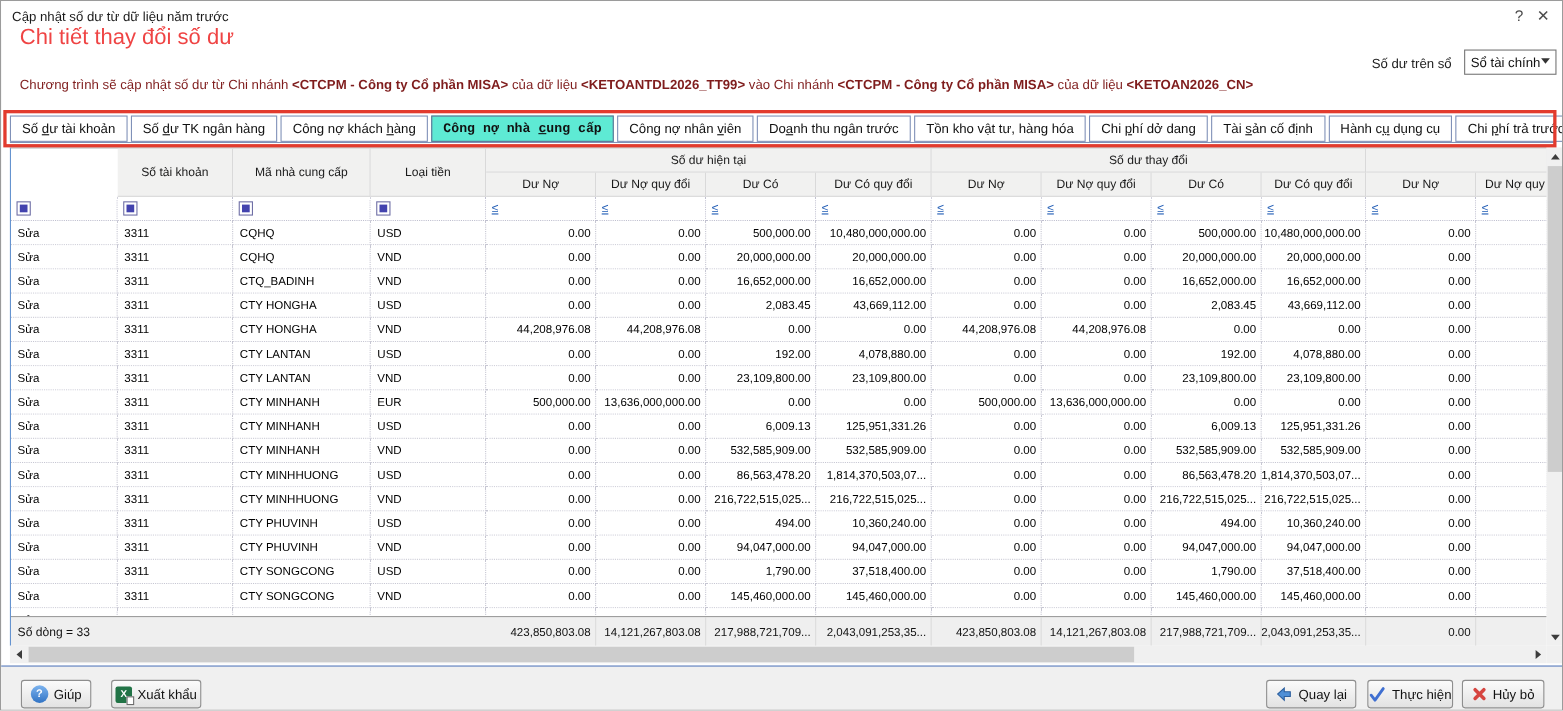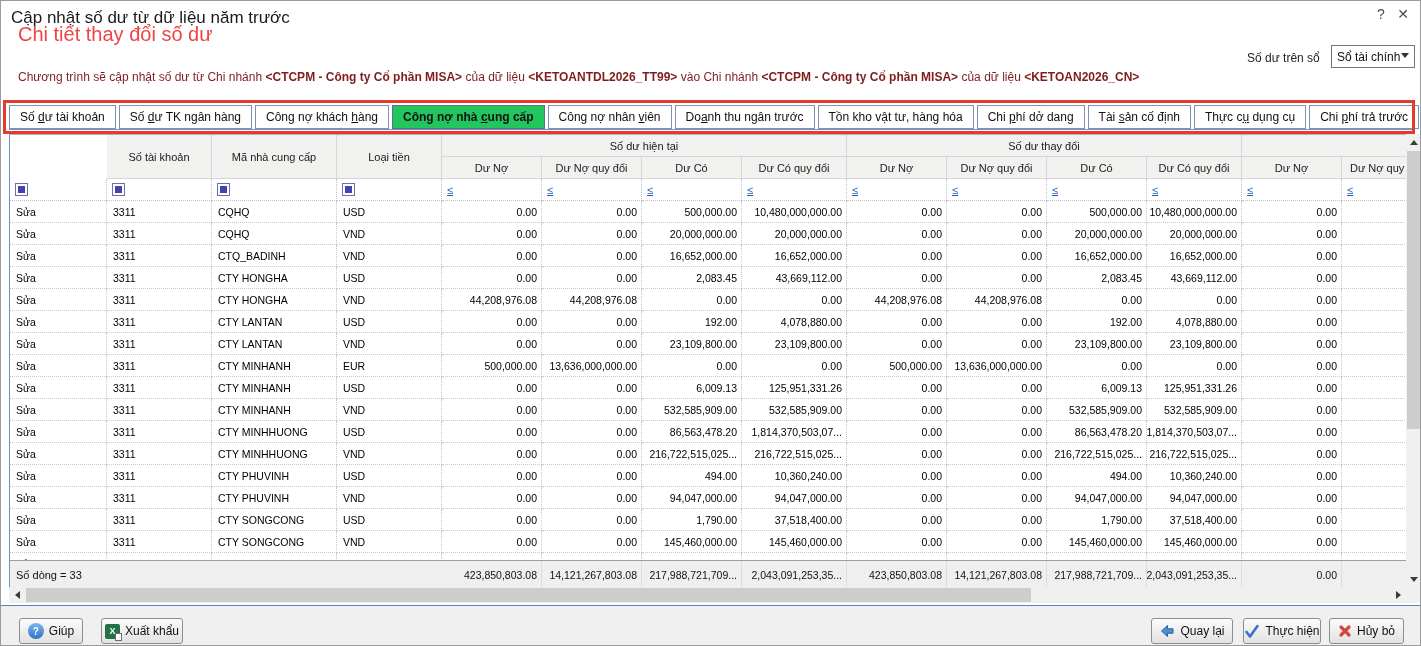--- a/index.html
+++ b/index.html
@@ -4,40 +4,40 @@
 <style>
   * { box-sizing: border-box; margin: 0; padding: 0; }
   html,body { background:#d7d7d7; font-family:"Liberation Sans", sans-serif; }
   .window {
     position:relative; width:1421px; height:646px; background:#fff;
     border:1px solid #9b9b9b; overflow:hidden;
     font-family:"Liberation Sans", sans-serif; color:#111;
   }
   
   .titlebar { position:absolute; left:0; top:0; width:100%; height:26px; background:#fff; }
-  .title { position:absolute; left:10px; top:7px; font-size:17px; color:#1a1a1a; }
+  .title { position:absolute; left:10px; top:7px; font-size:12px; color:#1a1a1a; }
   .tb-btn { position:absolute; top:5px; font-size:14px; color:#4d4d4d; width:18px; text-align:center; cursor:default; }
   .tb-help { right:30px; }
   .tb-close { right:8px; }
   
   .heading { position:absolute; left:17px; top:22px; font-size:20px; color:#ef4444; font-weight:400; }
   .balance-label { position:absolute; left:1246px; top:50px; font-size:12px; color:#222; }
   .combo { position:absolute; left:1330px; top:44px; width:84px; height:23px; border:1px solid #767676; background:#fff; font-size:12px; }
   .combo .val { position:absolute; left:5px; top:4px; }
   .combo .arr { position:absolute; right:5px; top:7px; width:0; height:0; border-left:4px solid transparent; border-right:4px solid transparent; border-top:5px solid #333; }
   
   .description { position:absolute; left:17px; top:69px; font-size:12px; color:#7f1d1d; white-space:nowrap; }
   .description b { font-weight:bold; }
   
   .red-box { position:absolute; left:2px; top:99px; width:1412px; height:34px; border:3px solid #e23b2e; z-index:30; pointer-events:none; }
   
   .tabbar { position:absolute; left:8px; top:104px; width:1405px; height:25px; display:flex; align-items:flex-end; border-bottom:1px solid #8091b8; z-index:10; }
   .tab { height:24px; line-height:22px; padding:0 10px; margin-right:3px; background:#fff; border:1px solid #8091b8; font-size:12px; white-space:nowrap; text-align:center; flex:1 1 auto; cursor:default; }
   .tab u { text-decoration:underline; }
-  .tab.active { background:#22c55e; font-weight:bold; border-color:#5f6f94; }
+  .tab.active { background:#5eead4; font-weight:bold; border-color:#5f6f94;font-family:Liberation Mono, monospace; }
   
   .grid { position:absolute; left:8px; top:133px; width:1397px; height:453px; border-left:1px solid #6593cf; border-top:1px solid #b3b3b3; background:#fff; overflow:hidden; font-size:10.5px; }
   .hcell { position:absolute; background:#f1f1f0; border-right:1px solid #d6d6d6; border-bottom:1px solid #d6d6d6; display:flex; align-items:center; justify-content:center; font-size:11px; color:#1a1a1a; overflow:hidden; white-space:nowrap; }
   .hcell.partial { justify-content:flex-start; padding-left:8px; }
   .fcell { position:absolute; top:44px; height:22px; background:#fff; border-right:1px dotted #bfbfcf; border-bottom:1px dotted #bfbfcf; display:flex; align-items:center; }
   .filter-box { width:13px; height:13px; margin-left:5px; border:1px solid #6f6fa6; background:#fff; display:flex; align-items:center; justify-content:center; }
   .filter-box i { display:block; width:7px; height:7px; background:#4343ae; }
   .filter-op { margin-left:5px; color:#1f5bb5; text-decoration:underline; font-size:11px; }
   .gbody { position:absolute; left:0; top:66px; width:1397px; height:359px; overflow:hidden; }
   .grow { position:relative; height:22px; width:1397px; background:#fff; }
@@ -96,21 +96,21 @@
   <div class="tabbar" id="tabbar">
       <div class="tab"><span>Số </span><u>d</u><span>ư tài khoản</span></div>
       <div class="tab"><span>Số </span><u>d</u><span>ư TK ngân hàng</span></div>
       <div class="tab"><span>Công nợ khách </span><u>h</u><span>àng</span></div>
       <div class="tab active"><span>Công nợ nhà </span><u>c</u><span>ung cấp</span></div>
       <div class="tab"><span>Công nợ nhân </span><u>v</u><span>iên</span></div>
       <div class="tab"><span>Do</span><u>a</u><span>nh thu ngân trước</span></div>
       <div class="tab"><span>Tồn kho vật tư, hàng hóa</span></div>
       <div class="tab"><span>Chi </span><u>p</u><span>hí dở dang</span></div>
       <div class="tab"><span>Tài </span><u>s</u><span>ản cố định</span></div>
-      <div class="tab"><span>Thực c</span><u>ụ</u><span> dụng cụ</span></div>
+      <div class="tab"><span>Hành c</span><u>ụ</u><span> dụng cụ</span></div>
       <div class="tab"><span>Chi </span><u>p</u><span>hí trả trước</span></div>
     </div>
   <div class="red-box"></div>
 
   <div class="grid" id="grid">
       <div class="hcell" style="left: 97px; top: 0px; width: 105px; height: 44px;">Số tài khoản</div>
       <div class="hcell" style="left: 202px; top: 0px; width: 125px; height: 44px;">Mã nhà cung cấp</div>
       <div class="hcell" style="left: 327px; top: 0px; width: 105px; height: 44px;">Loại tiền</div>
       <div class="hcell" style="left: 432px; top: 0px; width: 405px; height: 22px;">Số dư hiện tại</div>
       <div class="hcell" style="left: 837px; top: 0px; width: 395px; height: 22px;">Số dư thay đổi</div>

